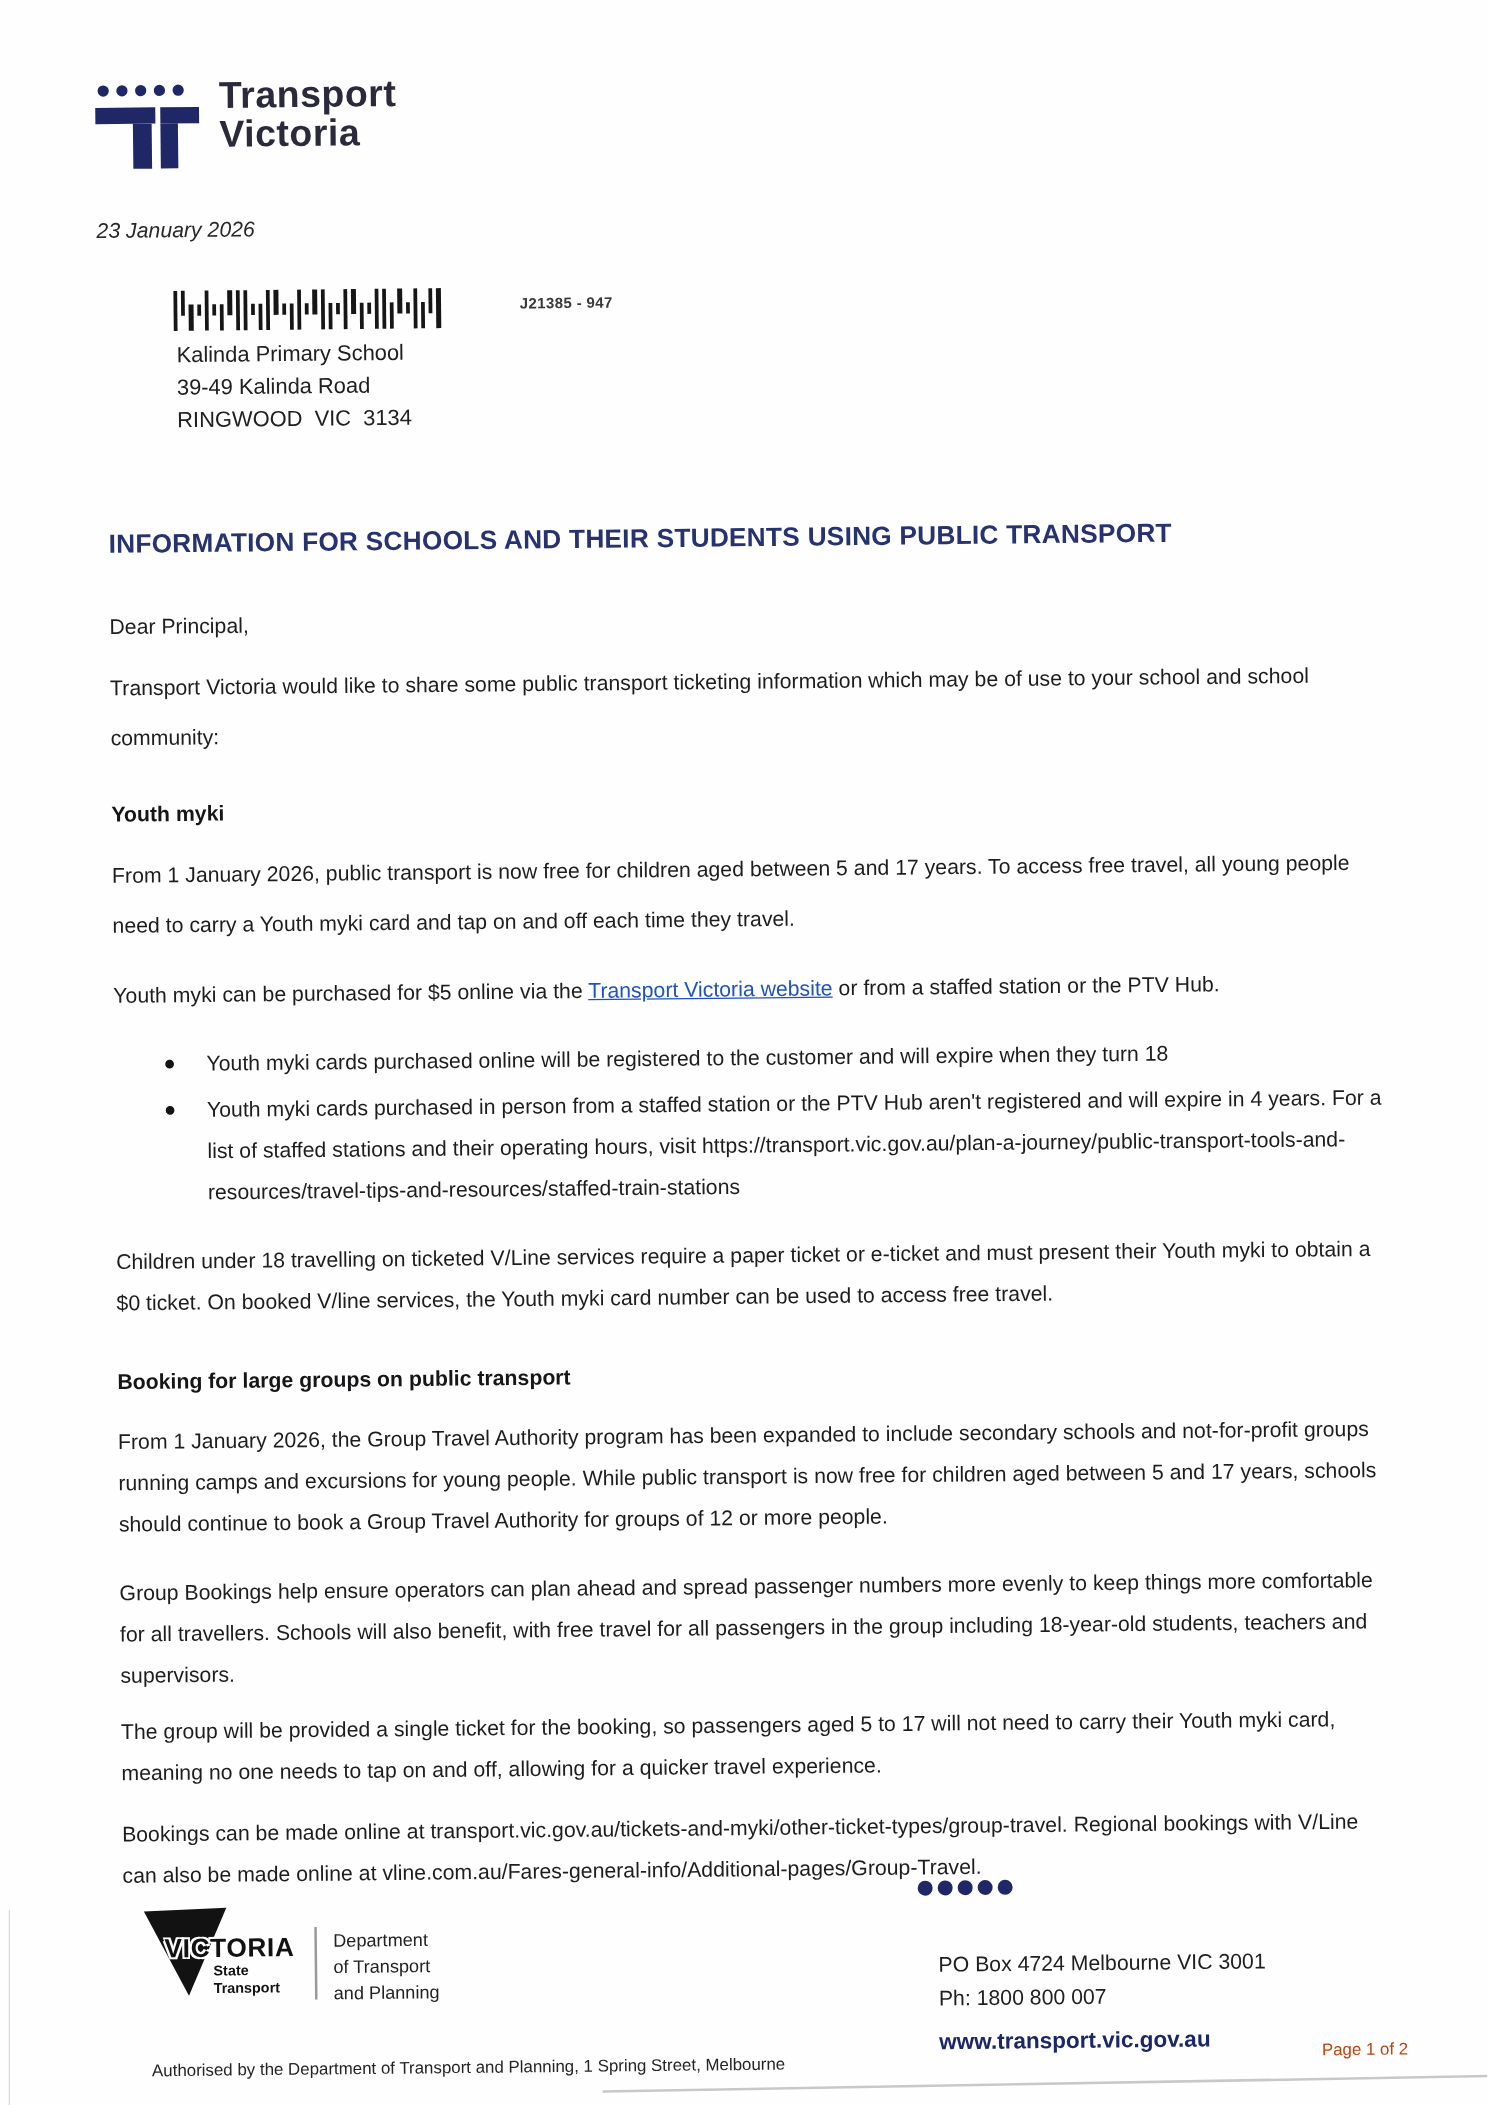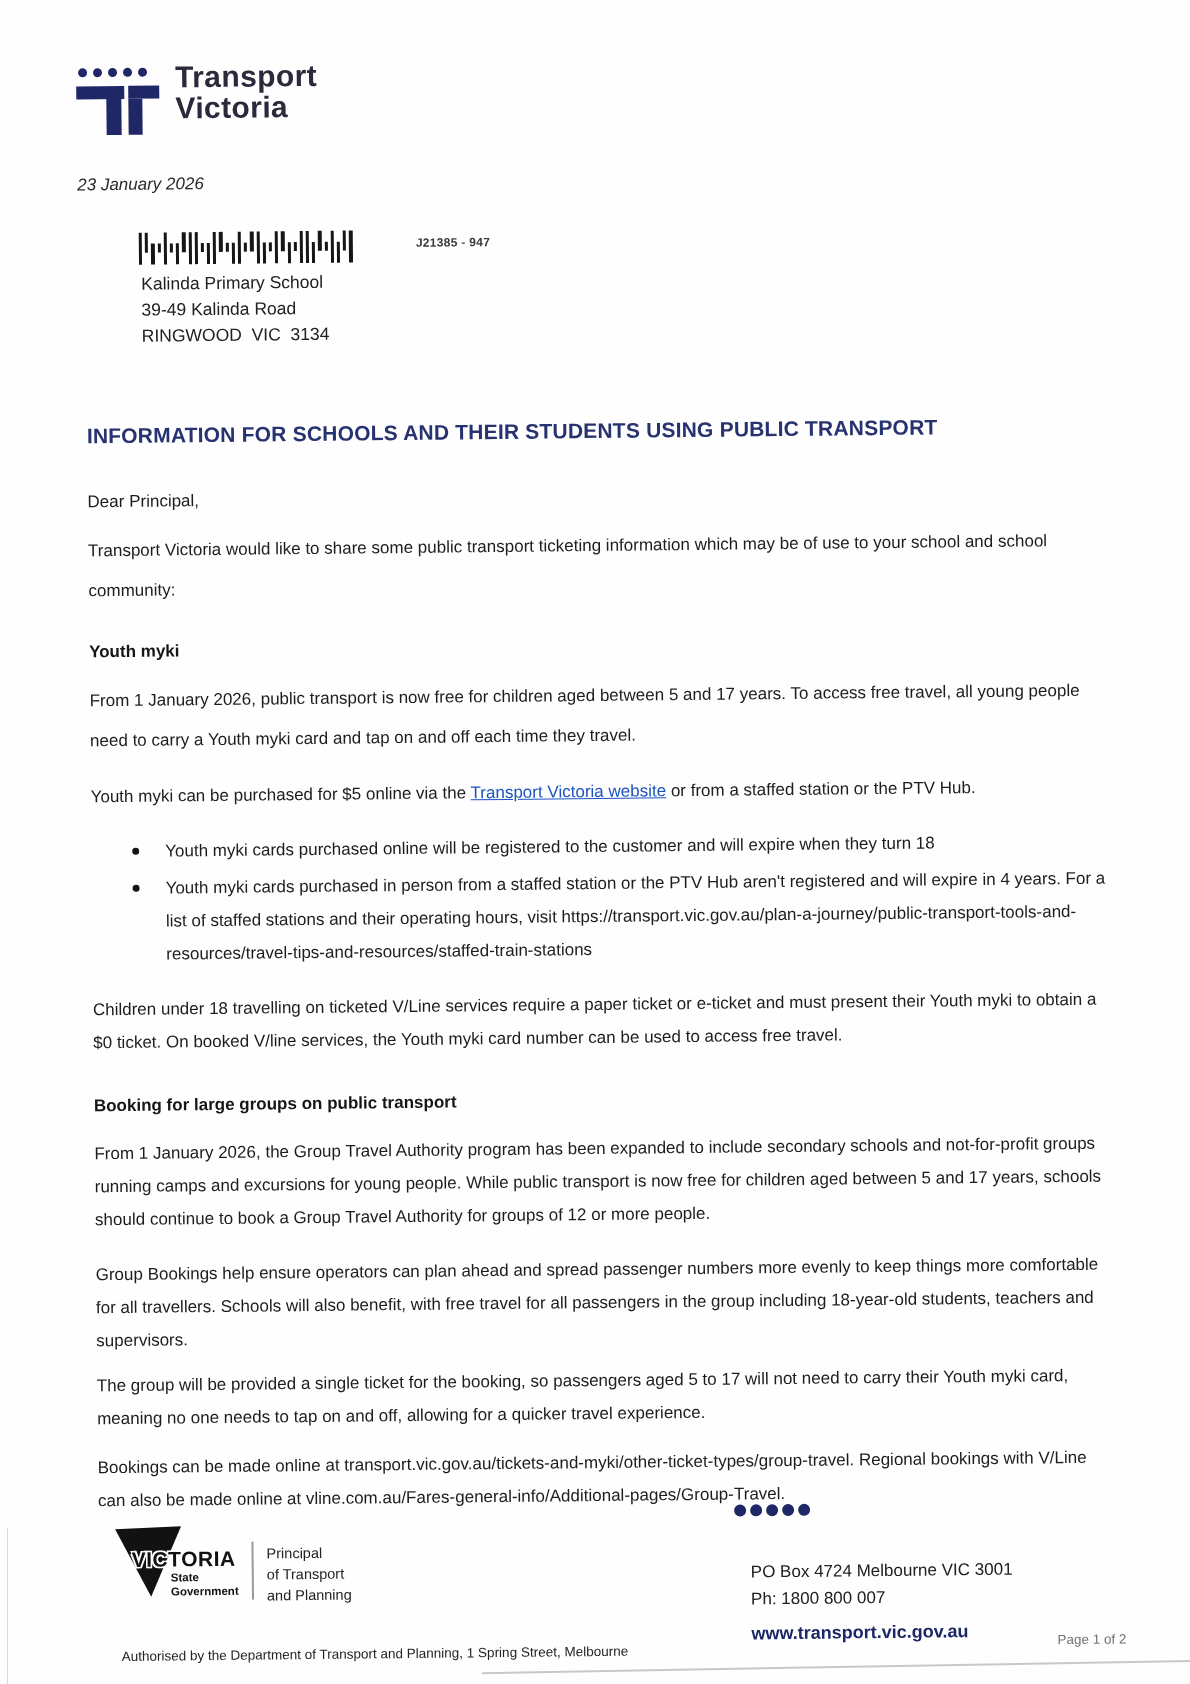--- a/index.html
+++ b/index.html
@@ -57,21 +57,21 @@
     transform:rotate(-2deg);}
   .gov-name{position:absolute;left:17px;top:23px;font-size:21px;font-weight:700;color:#121212;letter-spacing:0.5px;
     text-shadow:-1.5px -1.5px 0 #fff,1.5px -1.5px 0 #fff,-1.5px 1.5px 0 #fff,1.5px 1.5px 0 #fff;}
   .gov-sub{position:absolute;left:56px;top:46px;font-size:11.5px;font-weight:700;color:#121212;line-height:14px;white-space:pre-line;
     text-shadow:-1px -1px 0 #fff,1px -1px 0 #fff,-1px 1px 0 #fff,1px 1px 0 #fff;}
   .gov-divider{position:absolute;left:137px;top:18px;width:1.5px;height:58px;background:#9a9a9a;}
   .gov-dept{position:absolute;left:152px;top:20px;font-size:14.5px;color:#222224;line-height:21px;white-space:pre-line;}
 
   .contact{position:absolute;left:744px;top:1560px;font-size:17px;line-height:27px;color:#202022;}
   .website{position:absolute;left:744px;top:1625px;font-size:18px;font-weight:700;color:#1b2766;}
-  .page-indicator{position:absolute;left:1050px;top:1637px;font-size:13.5px;color:#737373;}
+  .page-indicator{position:absolute;left:1050px;top:1637px;font-size:13.5px;color:#c2410c;}
   .authorised{position:absolute;left:114px;top:1644px;font-size:13.5px;color:#242426;}
 
   
   .scan-edge{position:absolute;left:482px;top:1666px;width:716px;height:2px;background:#c8c8c8;transform:rotate(-1deg);}
   .scan-left{position:absolute;left:7px;top:1528px;width:1px;height:156px;background:#d9d9d9;}
 </style>
 </head>
 <body>
 
 <div class="sheet">
@@ -172,23 +172,23 @@
         <i></i>
         <i></i>
         <i></i>
         <i></i>
       </div>
 
     <div class="gov-logo">
       <div class="gov-tri"></div>
       <div class="gov-name">VICTORIA</div>
       <div class="gov-sub">State
-Government</div>
+Transport</div>
       <div class="gov-divider"></div>
-      <div class="gov-dept">Principal
+      <div class="gov-dept">Department
 of Transport
 and Planning</div>
     </div>
 
     <div class="contact">
       <div>PO Box 4724 Melbourne VIC 3001</div>
       <div>Ph: 1800 800 007</div>
     </div>
     <div class="website">www.transport.vic.gov.au</div>
     <div class="page-indicator">Page 1 of 2</div>

